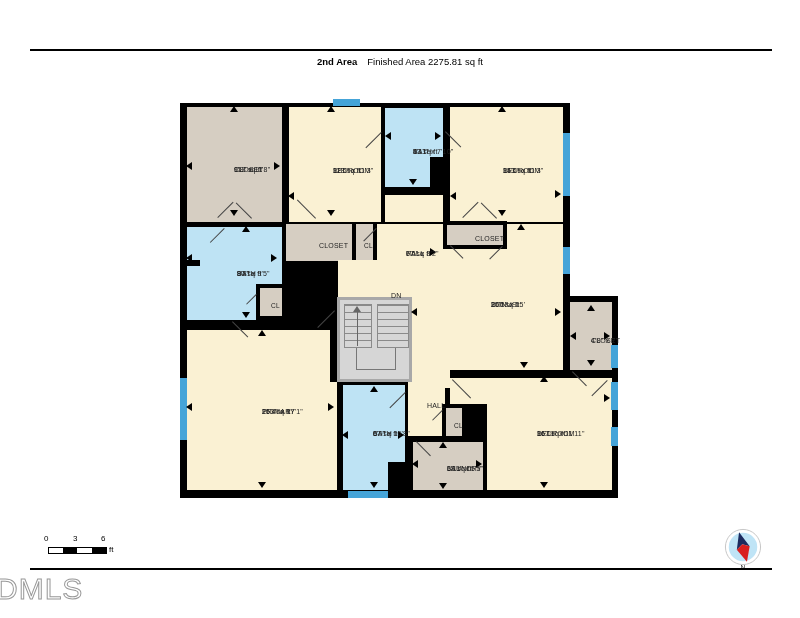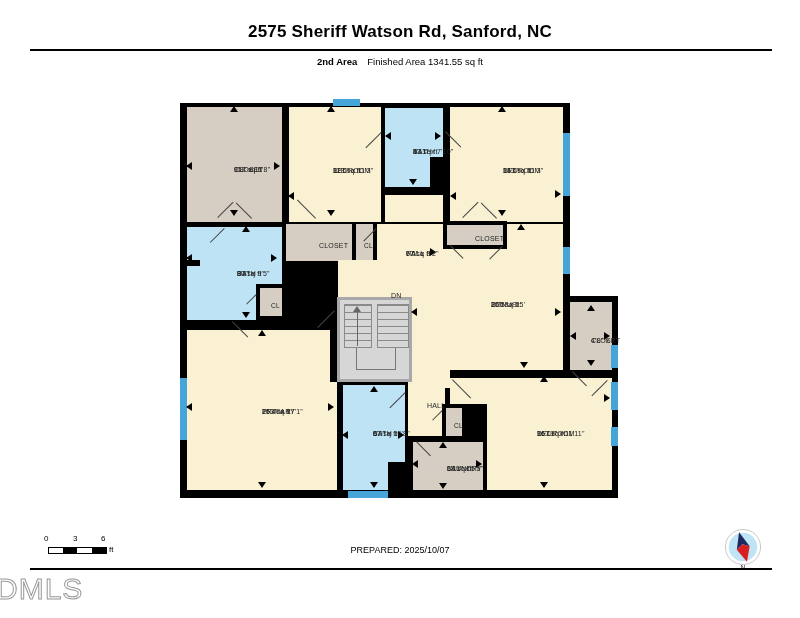--- a/index.html
+++ b/index.html
@@ -45,24 +45,23 @@
   .disclaimer{top:574px;left:30px;width:740px;font-size:8.5px;color:#111;}
   .watermark{left:-4px;top:572px;font-size:30px;color:transparent;-webkit-text-stroke:1px #999;
              letter-spacing:1px;}
   .nlabel{top:564px;left:724px;width:38px;text-align:center;font-size:7px;color:#333;}
 </style>
 </head>
 <body>
 
 <div class="page">
 
-  <div class="abs title">2575 Sheriff Watson Rd, Sanford, NC</div>
   <div class="abs rule" style="left:30px;top:49px;width:742px;"></div>
   <div class="abs subtitle">
-    <b>2nd Area</b><span>Finished Area 1341.55 sq ft</span>
+    <b>2nd Area</b><span>Finished Area 2275.81 sq ft</span>
   </div>
 
   <div id="plan" class="abs">
 
     <div class="blk" style="left:0;top:3px;width:390px;height:395px;"></div>
     <div class="blk" style="left:385px;top:196px;width:53px;height:202px;"></div>
 
     <div class="f-closet" style="left:7px;top:7px;width:95px;height:115px;"></div>
     <div class="f-room" style="left:109px;top:7px;width:92px;height:115px;"></div>
     <div class="f-bath" style="left:205px;top:8px;width:58px;height:79px;"></div>
@@ -258,21 +257,20 @@
       <div class="door" style="left: 392px; top: 272px; height: 20px; transform: rotate(315deg);"></div>
       <div class="door" style="left: 236px; top: 342px; height: 20px; transform: rotate(315deg);"></div>
       <div class="door" style="left: 262px; top: 310px; height: 14px; transform: rotate(45deg);"></div>
     </div>
 
   <div class="abs tick" style="left:44px;">0</div>
   <div class="abs tick" style="left:73px;">3</div>
   <div class="abs tick" style="left:101px;">6</div>
   <div class="abs scalebar"></div>
   <div class="abs ftunit">ft</div>
-  <div class="abs prepared">PREPARED: 2025/10/07</div>
 
   <svg class="abs" style="left:724px;top:528px;" width="38" height="38" viewBox="0 0 40 40">
     <circle cx="20" cy="20" r="18.5" fill="#ffffff" stroke="#c4c4c4" stroke-width="1"></circle>
     <circle cx="20" cy="20" r="15" fill="#bfe4f6"></circle>
     <g transform="rotate(-15 20 20)">
       <polygon points="20,4 13,21 20,17 27,21" fill="#1b2a5e"></polygon>
       <polygon points="20,36 13,21 20,17 27,21" fill="#d81e1e"></polygon>
     </g>
   </svg>
   <div class="abs nlabel">N</div>

